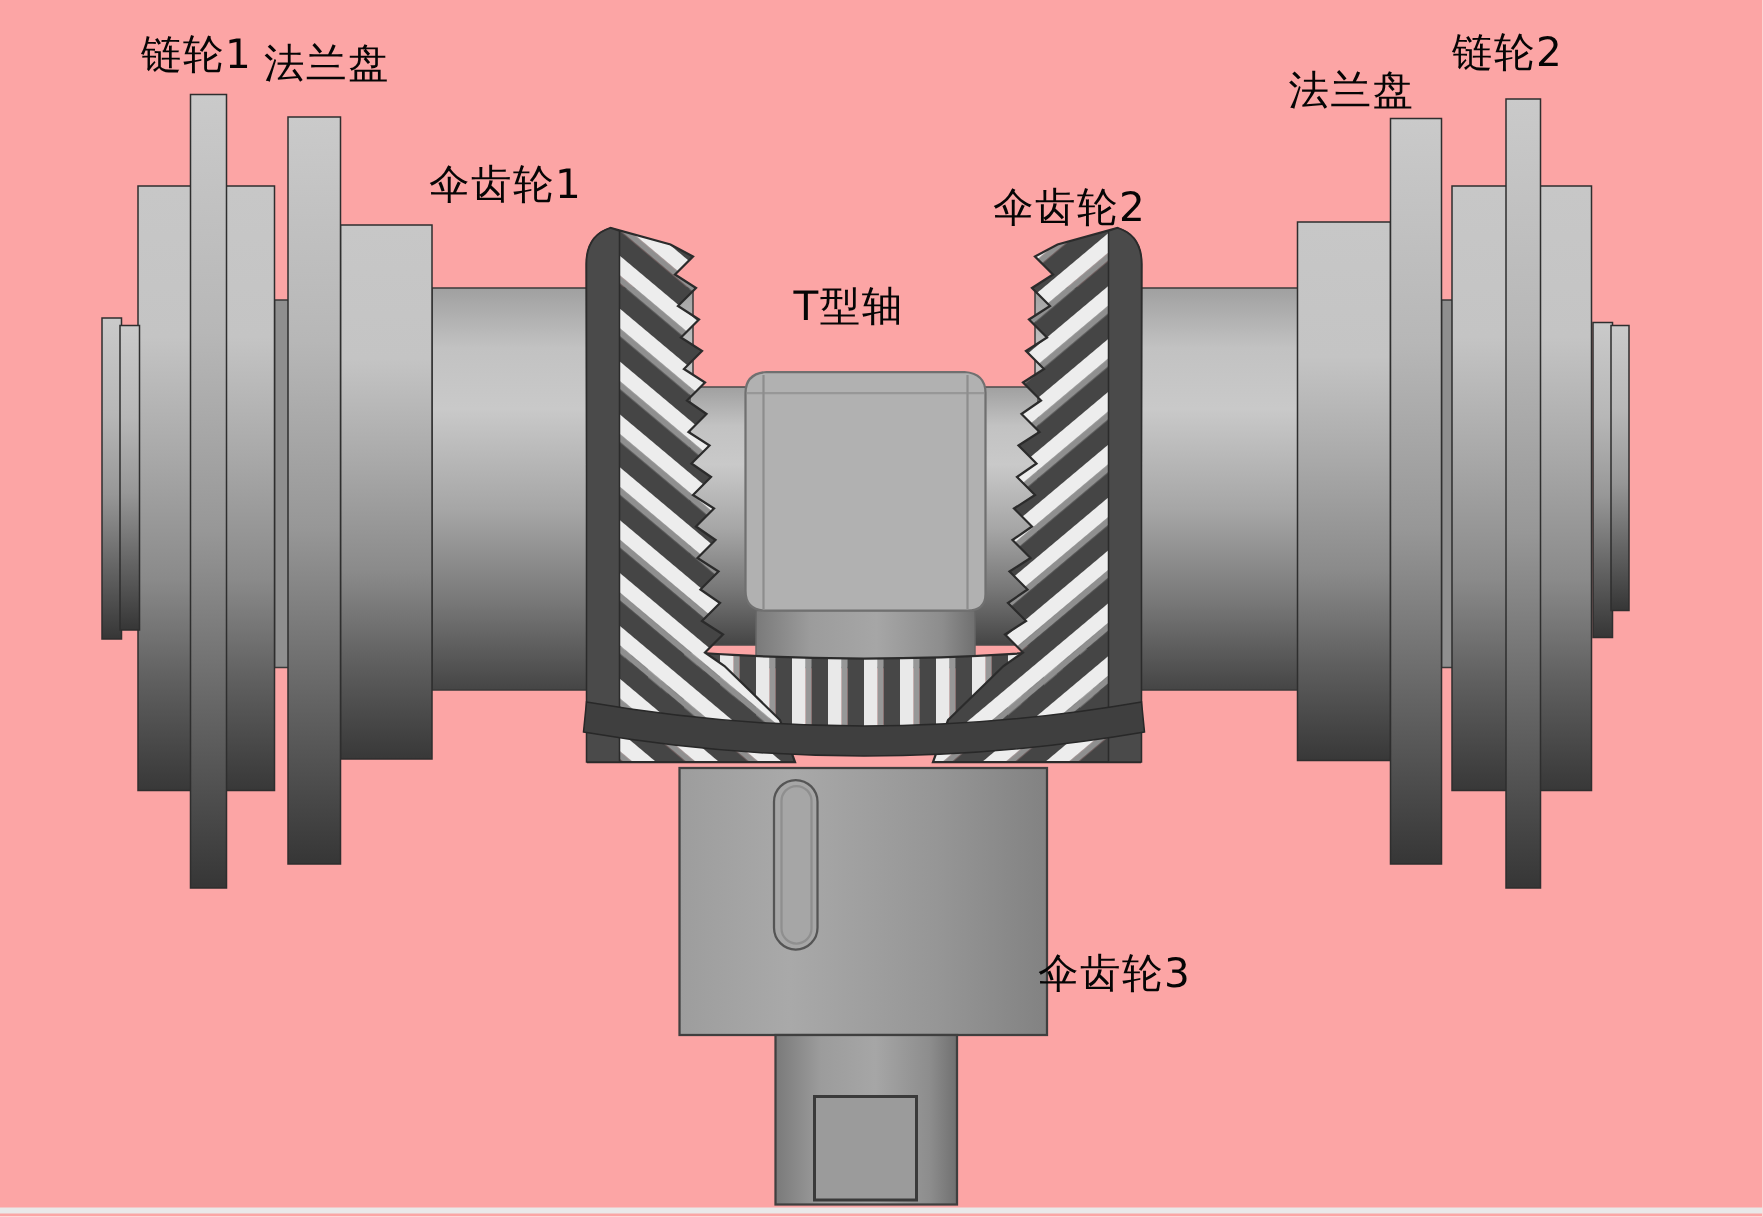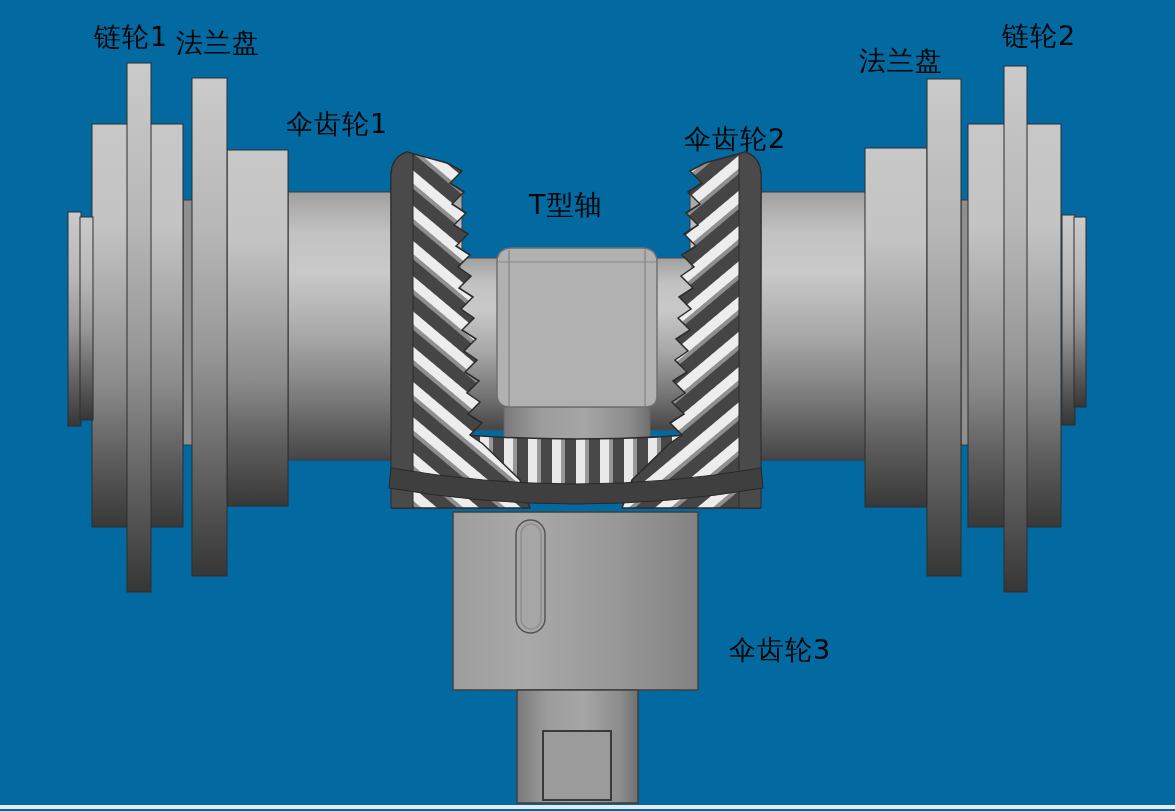--- a/index.html
+++ b/index.html
@@ -1,19 +1,19 @@
 <!DOCTYPE html>
 <html><head>
 <meta charset="utf-8">
 <style>
   html,body{margin:0;padding:0;background:#ffffff;}
   #stage{
     position:relative;
     width:1175px;height:811px;
-    background:#0369a1;
+    background:#fca5a5;
     overflow:hidden;
     font-family:"DejaVu Sans","Liberation Sans",sans-serif;
     text-align:center;
   }
   #drawing{position:absolute;left:0;top:0;}
   .part-label{
     position:absolute;
     font-size:27px;
     line-height:1.15;
     letter-spacing:1px;
@@ -144,21 +144,21 @@
   </svg>
 
   <div class="part-label" style="left:94px;top:21px">链轮1</div>
 
   <div class="part-label" style="left:176px;top:27px">法兰盘</div>
 
   <div class="part-label" style="left:286px;top:108px">伞齿轮1</div>
 
   <div class="part-label" style="left:529px;top:189px">T型轴</div>
 
-  <div class="part-label" style="left:684px;top:123px">伞齿轮2</div>
+  <div class="part-label" style="left:662px;top:123px">伞齿轮2</div>
 
   <div class="part-label" style="left:859px;top:45px">法兰盘</div>
 
-  <div class="part-label" style="left:1002px;top:20px">链轮2</div>
+  <div class="part-label" style="left:968px;top:20px">链轮2</div>
 
-  <div class="part-label" style="left:729px;top:634px">伞齿轮3</div>
+  <div class="part-label" style="left:692px;top:634px">伞齿轮3</div>
 
 </div>
 
 </body></html>

